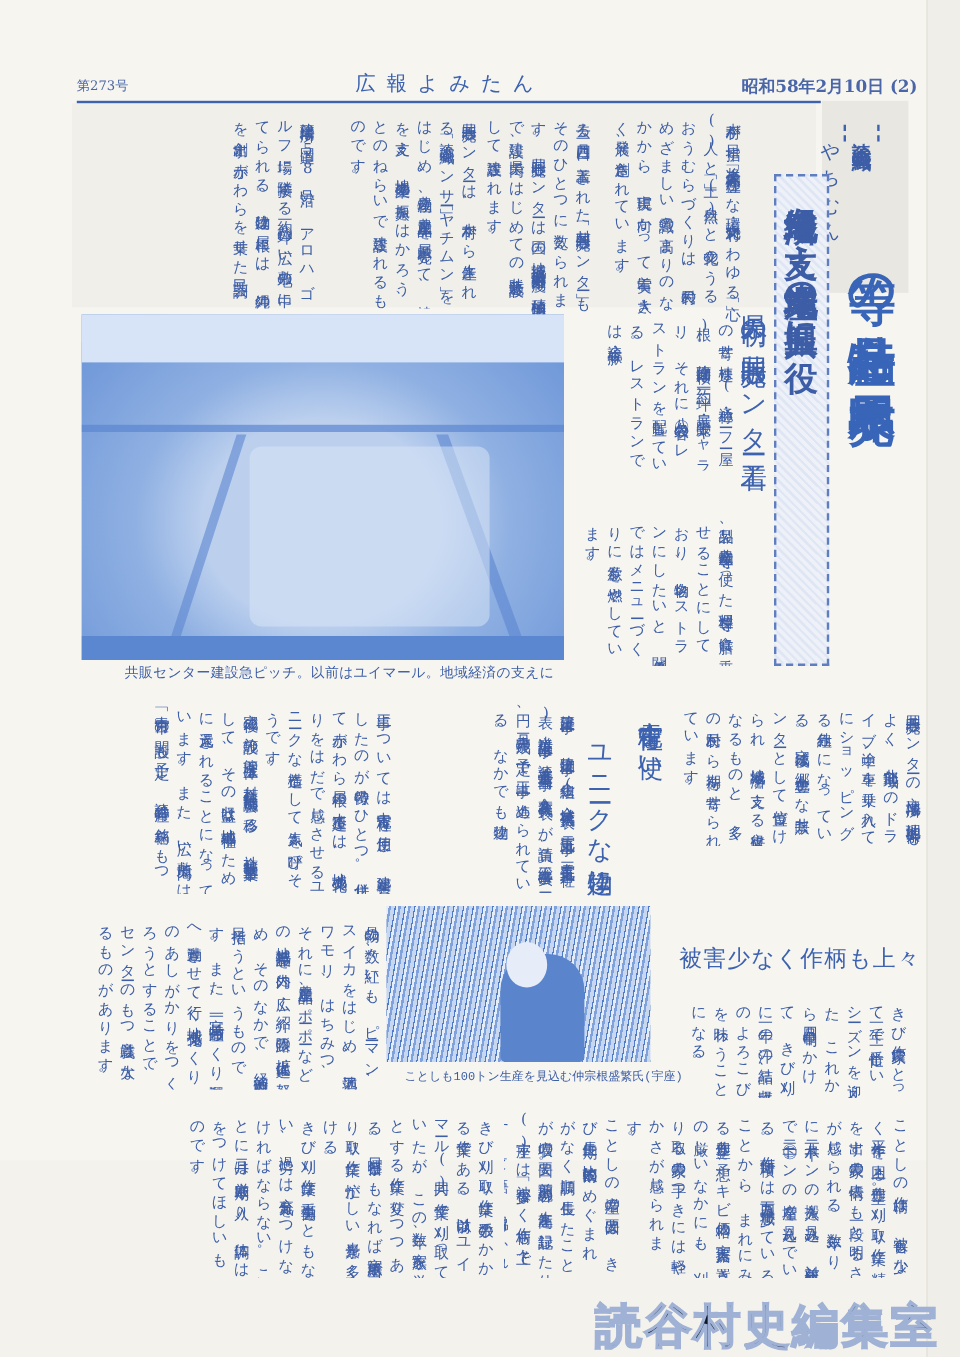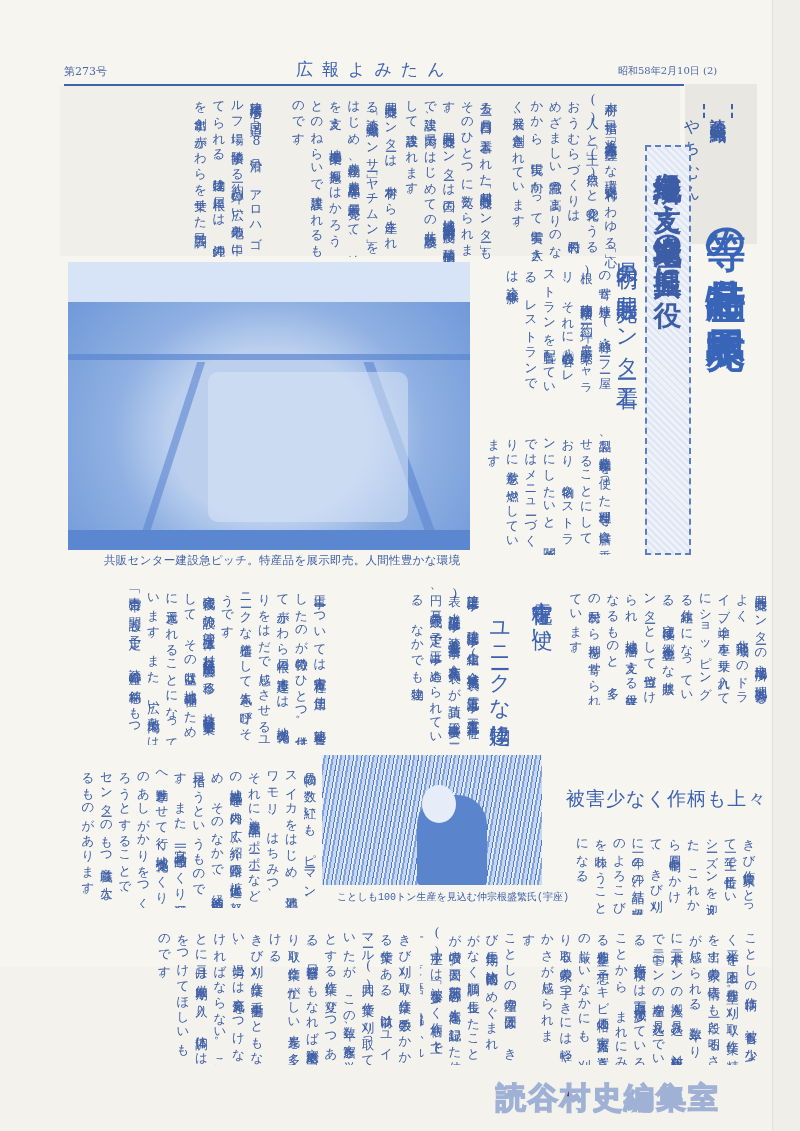--- a/index.html
+++ b/index.html
@@ -4,21 +4,21 @@
 <style>
   * { box-sizing: border-box; margin: 0; padding: 0; }
   html, body { width: 800px; height: 1131px; background: #f4f2ec; overflow: hidden; }
   body { position: relative; font-family: "DejaVu Serif", "Liberation Serif", serif; color: #3a5ea8; }
   .page { position: absolute; left: 0; top: 0; width: 800px; height: 967px; background: #f6f5f0; }
   .right-edge { position: absolute; left: 772px; top: 0; width: 28px; height: 1131px; background: #efeee8; border-left: 1px solid #e2e0d8; }
 
   
   .hdr-issue { position: absolute; left: 64px; top: 64px; font-size: 11px; color: #4a66a8; }
   .hdr-title { position: absolute; left: 296px; top: 58px; font-size: 17px; letter-spacing: 9px; color: #3d62b0; font-family: "DejaVu Sans", sans-serif; }
-  .hdr-date { position: absolute; left: 618px; top: 64px; font-size: 10px; color: #4a66a8; }
+  .hdr-date { position: absolute; left: 618px; top: 64px; font-size: 14px; color: #4a66a8; font-weight: bold; }
   .hdr-rule { position: absolute; left: 64px; top: 84px; width: 620px; height: 2px; background: #3d62b0; }
   .hdr-tab { position: absolute; left: 685px; top: 84px; width: 72px; height: 160px; background: #e8e7e1; }
 
   .vtext { writing-mode: vertical-rl; text-orientation: upright; font-family: "DejaVu Serif", serif; color: #3d5ea6; }
   .body-col { position: absolute; font-size: 12.5px; line-height: 18.5px; letter-spacing: 1.4px; }
 
   
   .hl-kicker { position: absolute; left: 703px; top: 104px; font-size: 16px; font-weight: bold; letter-spacing: 2px; line-height: 20px; border-left: 2px dashed #3d62b0; border-right: 2px dashed #3d62b0; padding: 2px 3px; font-family: "DejaVu Sans", sans-serif; }
   .hl-kicker2 { position: absolute; left: 682px; top: 108px; font-size: 16px; letter-spacing: 4px; line-height: 20px; font-family: "DejaVu Sans", sans-serif; }
   .hl-main { position: absolute; left: 704px; top: 200px; font-size: 40px; font-weight: bold; line-height: 44px; letter-spacing: 1px; color: #3865b8; font-family: "DejaVu Sans", sans-serif; }
@@ -43,21 +43,21 @@
   .photo-cap2 { position: absolute; left: 326px; top: 890px; font-size: 10px; color: #3d5ea6; font-family: Liberation Mono, monospace; margin-left: 11px; }
 
   
   .mid-hl { position: absolute; left: 488px; top: 595px; font-size: 21px; line-height: 24px; letter-spacing: 1px; color: #3d62b0; font-family: "DejaVu Sans", sans-serif; }
   .mid-hl2 { position: absolute; left: 530px; top: 585px; font-size: 21px; line-height: 24px; letter-spacing: 1px; color: #3d62b0; font-family: "DejaVu Sans", sans-serif; }
 
   
   .sc-title { position: absolute; left: 566px; top: 762px; font-size: 19px; color: #3d62b0; letter-spacing: 1px; font-family: "DejaVu Sans", sans-serif; margin-top: 24px; }
   .sc-sub { position: absolute; left: 586px; top: 795px; font-size: 16px; color: #3d62b0; letter-spacing: 1px; font-family: "DejaVu Sans", sans-serif; }
 
-  .credit { position: absolute; left: 496px; top: 1078px; font-size: 30px; font-weight: bold; letter-spacing: 2px; color: #701a75; -webkit-text-stroke: 1.5px #9fb1d4; font-family: "DejaVu Sans", sans-serif; }
+  .credit { position: absolute; left: 496px; top: 1078px; font-size: 39px; font-weight: bold; letter-spacing: 2px; color: #0f172a; -webkit-text-stroke: 1.5px #9fb1d4; font-family: "DejaVu Sans", sans-serif; }
 
   .shade-top { position: absolute; left: 60px; top: 86px; width: 620px; height: 170px; background: rgba(230,230,222,0.35); }
 </style>
 </head>
 <body>
 
 <div class="page">
   <div class="right-edge"></div>
   <div class="shade-top"></div>
 
@@ -95,21 +95,21 @@
   </div>
 
   <div class="photo1">
     <div class="light" style="left:0; top:0; width:402px; height:40px;"></div>
     <div class="band" style="left:0; top:92px; width:402px; height:6px; opacity:.7;"></div>
     <div class="band" style="left:100px; top:100px; width:8px; height:180px; transform:skewX(-18deg); opacity:.6;"></div>
     <div class="band" style="left:330px; top:100px; width:10px; height:190px; transform:skewX(20deg); opacity:.6;"></div>
     <div class="light" style="left:140px; top:110px; width:200px; height:150px; opacity:.55; border-radius:10px;"></div>
     <div class="band" style="left:0; top:268px; width:402px; height:20px;"></div>
   </div>
-  <div class="photo-cap1">共販センター建設急ピッチ。特産品を展示即売。人間性豊かな環境</div>
+  <div class="photo-cap1">共販センター建設急ピッチ。以前はユイマール。地域経済の支えに</div>
 
   <div class="vtext body-col" style="left:560px; top:585px; height:120px; width:210px; overflow:hidden;">
     <span>共同販売センターの立地場所は地理的条件もよく、北部地域へのドライブ途中、車を乗り入れて気軽にショッピング出来る仕組みになっている。完成後は郷土色豊かな共販センターとして位置づけられ、地域経済を支える立役者になるものと、多くの村民から期待を寄せられています。</span>
   </div>
 
   <div class="vtext mid-hl2">中古電柱を使い</div>
   <div class="vtext mid-hl" style="top:608px;">ユニークな建物に</div>
 
   <div class="vtext body-col" style="left:332px; top:585px; height:160px; width:150px; overflow:hidden;">
     <span>建築工事は、建物工事は金信組(金城繁信代表)電気工事は三友電気工事社(棚原正武代表)水道設備工事は読谷共進工業商事(久高友教代表)が請負、総工事費は三二三〇万円、三月末完成の予定で工事は進められている。なかでも建物</span>

